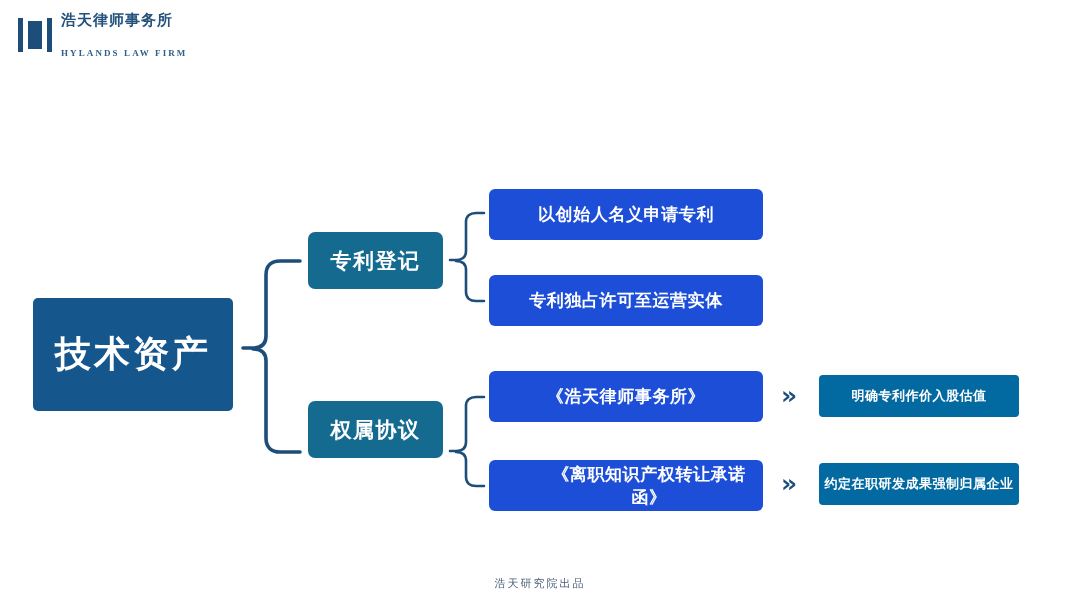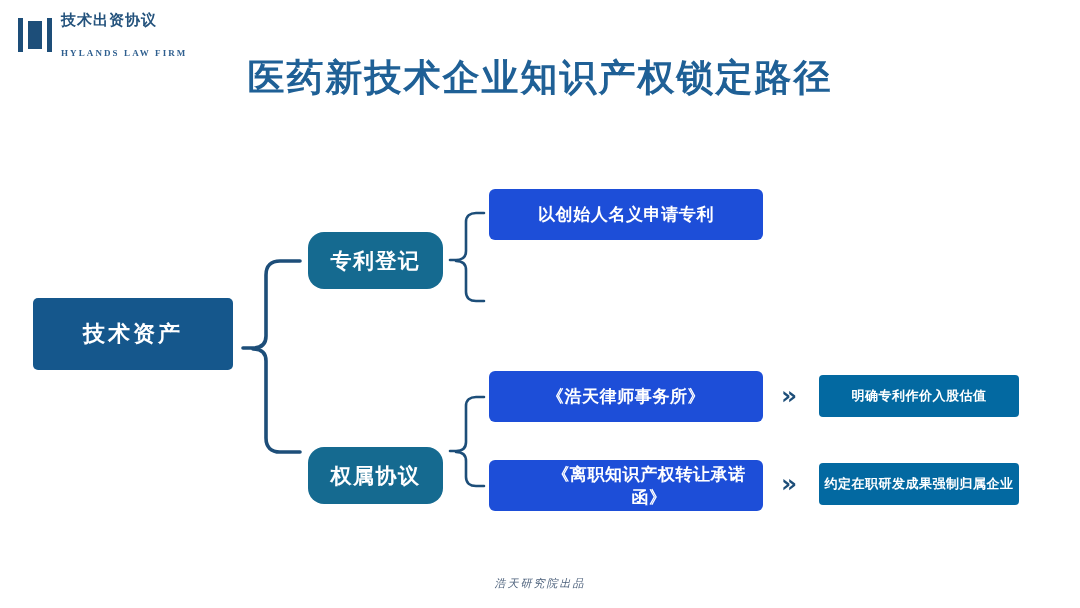--- a/index.html
+++ b/index.html
@@ -100,37 +100,37 @@
     box-sizing: border-box;
     color: #ffffff;
     font-family: "DejaVu Sans", "Liberation Sans", sans-serif;
     font-weight: 700;
   }
 
   .node-root {
     left: 33px;
     top: 298px;
     width: 200px;
-    height: 72px;
+    height: 113px;
     background: #15578c;
     border-radius: 5px;
-    font-size: 22px;
+    font-size: 36px;
     letter-spacing: 3px;
   }
 
   .node-mid {
     width: 135px;
     height: 57px;
     background: #156A90;
-    border-radius: 16px;
+    border-radius: 7px;
     font-size: 21px;
     letter-spacing: 1.5px;
   }
   .node-mid-1 { left: 308px; top: 232px; }
-  .node-mid-2 { left: 308px; top: 447px; }
+  .node-mid-2 { left: 308px; top: 401px; }
 
   .node-sub {
     width: 274px;
     height: 51px;
     background: #1d4ed8;
     border-radius: 6px;
     font-size: 17px;
     letter-spacing: 0.6px;
     font-family: Liberation Serif, serif;
   }
@@ -179,43 +179,41 @@
   .footer {
     position: absolute;
     left: 0;
     top: 576px;
     width: 1080px;
     text-align: center;
     font-family: "DejaVu Sans", "Liberation Sans", sans-serif;
     font-size: 11px;
     color: #4a5f7a;
     letter-spacing: 2px;
-    font-style: italic;
   }
 </style>
 </head>
 <body>
 
 <div id="slide">
 
   <div class="logo">
     <div class="logo-mark">
       <div class="bracket-l"></div>
       <div class="sq sq-top"></div>
       <div class="sq-mid"></div>
       <div class="sq sq-bot"></div>
       <div class="bracket-r"></div>
     </div>
     <div class="logo-text">
-      <div class="logo-cn">技术出资协议</div>
+      <div class="logo-cn">浩天律师事务所</div>
       <div class="logo-en">HYLANDS LAW FIRM</div>
     </div>
   </div>
 
-  <div class="title">医药新技术企业知识产权锁定路径</div>
 
   <svg class="braces" viewBox="0 0 1080 608">
 
     <path d="M 243 348 L 253 348
              M 253 348 C 262 348 266 344 266 336
              L 266 275 C 266 266 271 261 280 261 L 300 261" fill="none" stroke="#1d4e79" stroke-width="3.6" stroke-linecap="round" stroke-linejoin="round"></path>
     <path d="M 253 349 C 262 349 266 353 266 361
              L 266 438 C 266 447 271 452 280 452 L 300 452" fill="none" stroke="#1d4e79" stroke-width="3.6" stroke-linecap="round" stroke-linejoin="round"></path>
 
     <path d="M 450 260 L 456 260
@@ -230,20 +228,21 @@
     <path d="M 456 452 C 463 452 466 455 466 461
              L 466 477 C 466 483 470 486 476 486 L 484 486" fill="none" stroke="#1d4e79" stroke-width="2.6" stroke-linecap="round" stroke-linejoin="round"></path>
   </svg>
 
   <div class="node node-root">技术资产</div>
 
   <div class="node node-mid node-mid-1">专利登记</div>
   <div class="node node-mid node-mid-2">权属协议</div>
 
   <div class="node node-sub node-sub-1">以创始人名义申请专利</div>
+  <div class="node node-sub node-sub-2">专利独占许可至运营实体</div>
   <div class="node node-sub node-sub-3">《浩天律师事务所》</div>
   <div class="node node-sub node-sub-4">《离职知识产权转让承诺函》</div>
 
   <div class="chev chev-1">»</div>
   <div class="chev chev-2">»</div>
 
   <div class="node node-out node-out-1">明确专利作价入股估值</div>
   <div class="node node-out node-out-2">约定在职研发成果强制归属企业</div>
 
   <div class="footer">浩天研究院出品</div>

